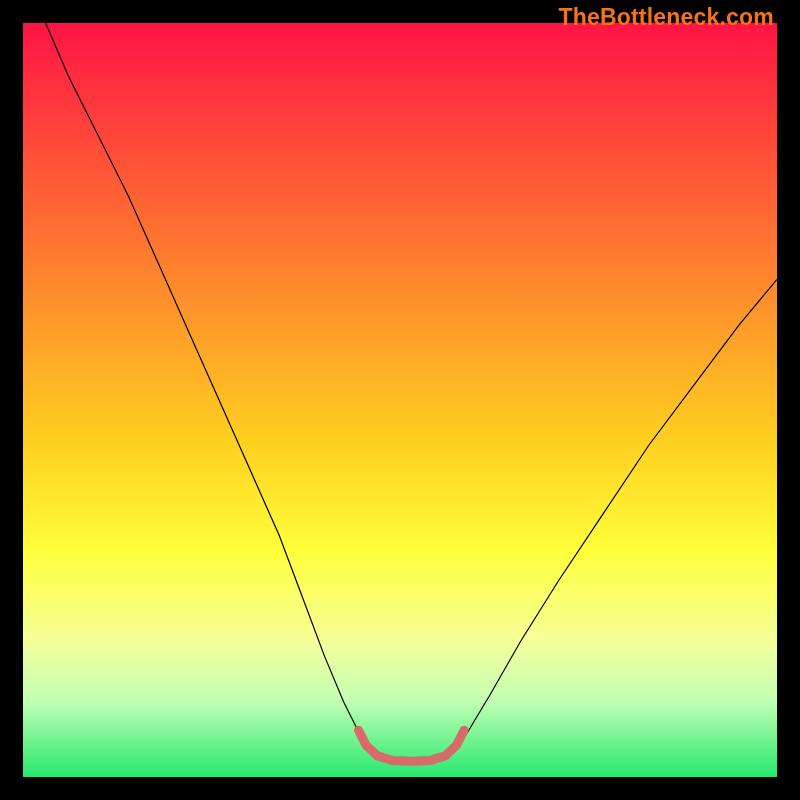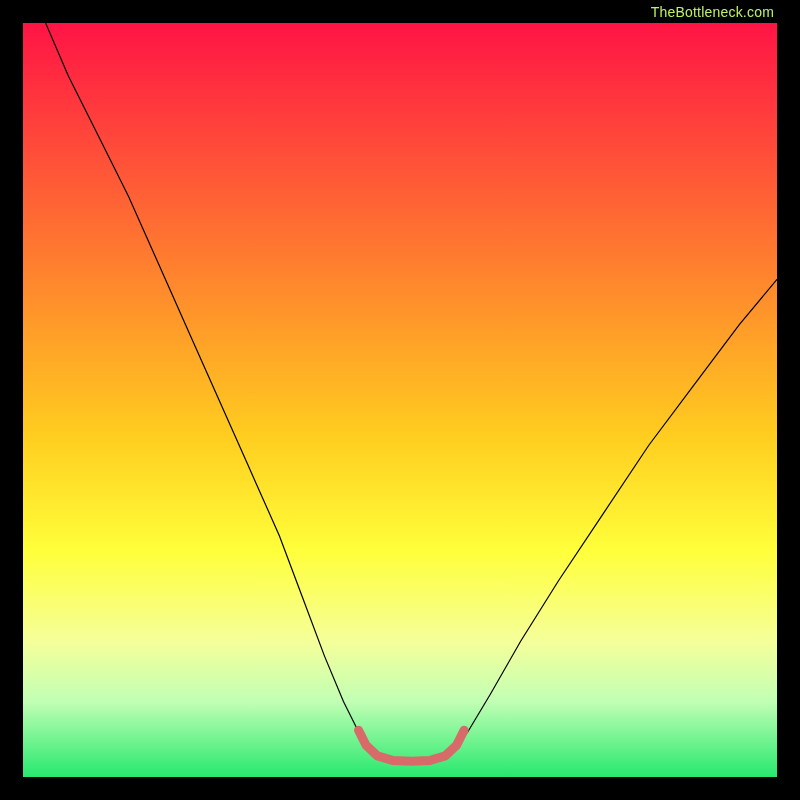--- a/index.html
+++ b/index.html
@@ -21,23 +21,23 @@
     position: absolute;
     left: 23px;
     top: 23px;
     width: 754px;
     height: 754px;
   }
   .watermark {
     position: absolute;
     top: 4px;
     right: 26px;
-    color: #bef264;
-    font-size: 14px;
-    font-weight: 400;
+    color: #f97316;
+    font-size: 23px;
+    font-weight: 700;
     letter-spacing: 0.2px;
   }
 </style>
 </head>
 <body>
 
 <div class="container">
   <div class="plot-area">
     <svg width="754" height="754" viewBox="0 0 754 754">
       <defs>

